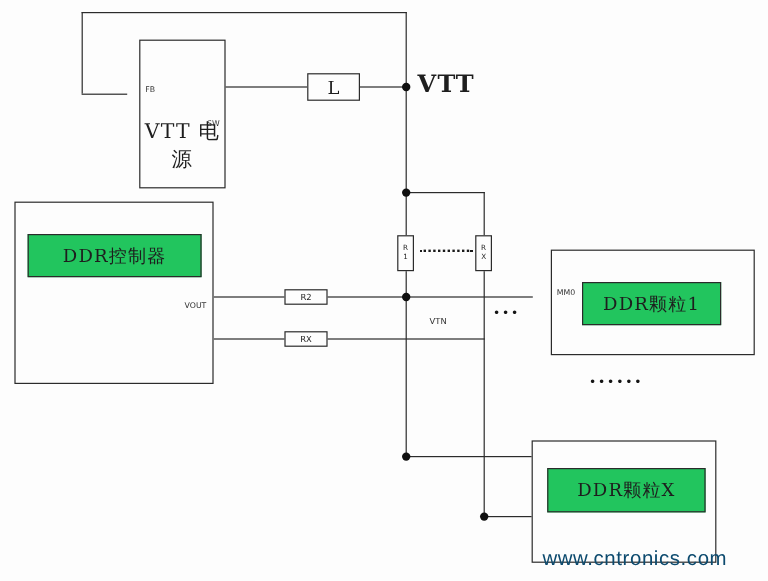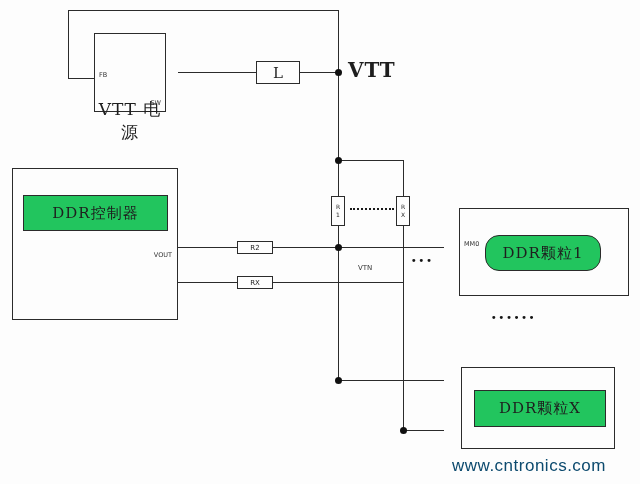--- a/index.html
+++ b/index.html
@@ -38,21 +38,21 @@
   <div class="wire" style="left:300px;top:72px;width:39px;height:1px;"></div>
   <div class="wire" style="left:338px;top:160px;width:66px;height:1px;"></div>
   <div class="wire" style="left:403px;top:160px;width:1px;height:270px;"></div>
   <div class="wire" style="left:178px;top:247px;width:266px;height:1px;"></div>
   <div class="wire" style="left:178px;top:282px;width:226px;height:1px;"></div>
   <div class="wire" style="left:338px;top:380px;width:106px;height:1px;"></div>
   <div class="wire" style="left:403px;top:430px;width:41px;height:1px;"></div>
 
   <div class="dotted-wire" style="left:350px;top:208px;width:44px;"></div>
 
-  <div class="box" style="left:94px;top:33px;width:72px;height:79px;">
+  <div class="box" style="left:116px;top:33px;width:72px;height:124px;">
     <span class="pin" style="left:4px;top:37px;">FB</span>
     <span class="pin" style="right:4px;top:32px;margin-top:33px;">SW</span>
     <div style="position:absolute;left:0;right:0;top:64px;text-align:center;font-size:17px;letter-spacing:1px;">VTT 电源</div>
   </div>
 
   <div class="box" style="left:256px;top:61px;width:44px;height:23px;display:flex;align-items:center;justify-content:center;font-size:15px;">L</div>
 
   <div class="big-label" style="left:348px;top:58px;">VTT</div>
 
   <div class="box res-v" style="left:331px;top:196px;width:14px;height:30px;">R1</div>
@@ -61,24 +61,24 @@
   <div class="box res-h" style="left:237px;top:241px;width:36px;height:13px;">R2</div>
   <div class="box res-h" style="left:237px;top:276px;width:36px;height:13px;">RX</div>
 
   <div class="box" style="left:12px;top:168px;width:166px;height:152px;">
     <div class="inner-label" style="left:10px;top:26px;width:145px;height:36px;">DDR控制器</div>
     <span class="pin" style="right:5px;top:82px;">VOUT</span>
   </div>
 
   <div class="box" style="left:443px;top:208px;width:170px;height:88px;margin-left:16px;">
     <span class="pin" style="left:4px;top:31px;">MM0</span>
-    <div class="inner-label" style="left:25px;top:26px;width:116px;height:36px;border-radius:14px;">DDR颗粒1</div>
+    <div class="inner-label" style="left:25px;top:26px;width:116px;height:36px;">DDR颗粒1</div>
   </div>
 
-  <div class="box" style="left:461px;top:367px;width:154px;height:82px;">
+  <div class="box" style="left:443px;top:367px;width:154px;height:102px;">
     <div class="inner-label" style="left:12px;top:22px;width:132px;height:37px;">DDR颗粒X</div>
   </div>
 
   <div class="small-net" style="left:358px;top:264px;">VTN</div>
 
   <div class="dots" style="left:411px;top:253px;">···</div>
   <div class="dots" style="left:491px;top:310px;">······</div>
 
   <div class="junction" style="left:335px;top:69px;"></div>
   <div class="junction" style="left:335px;top:157px;"></div>

